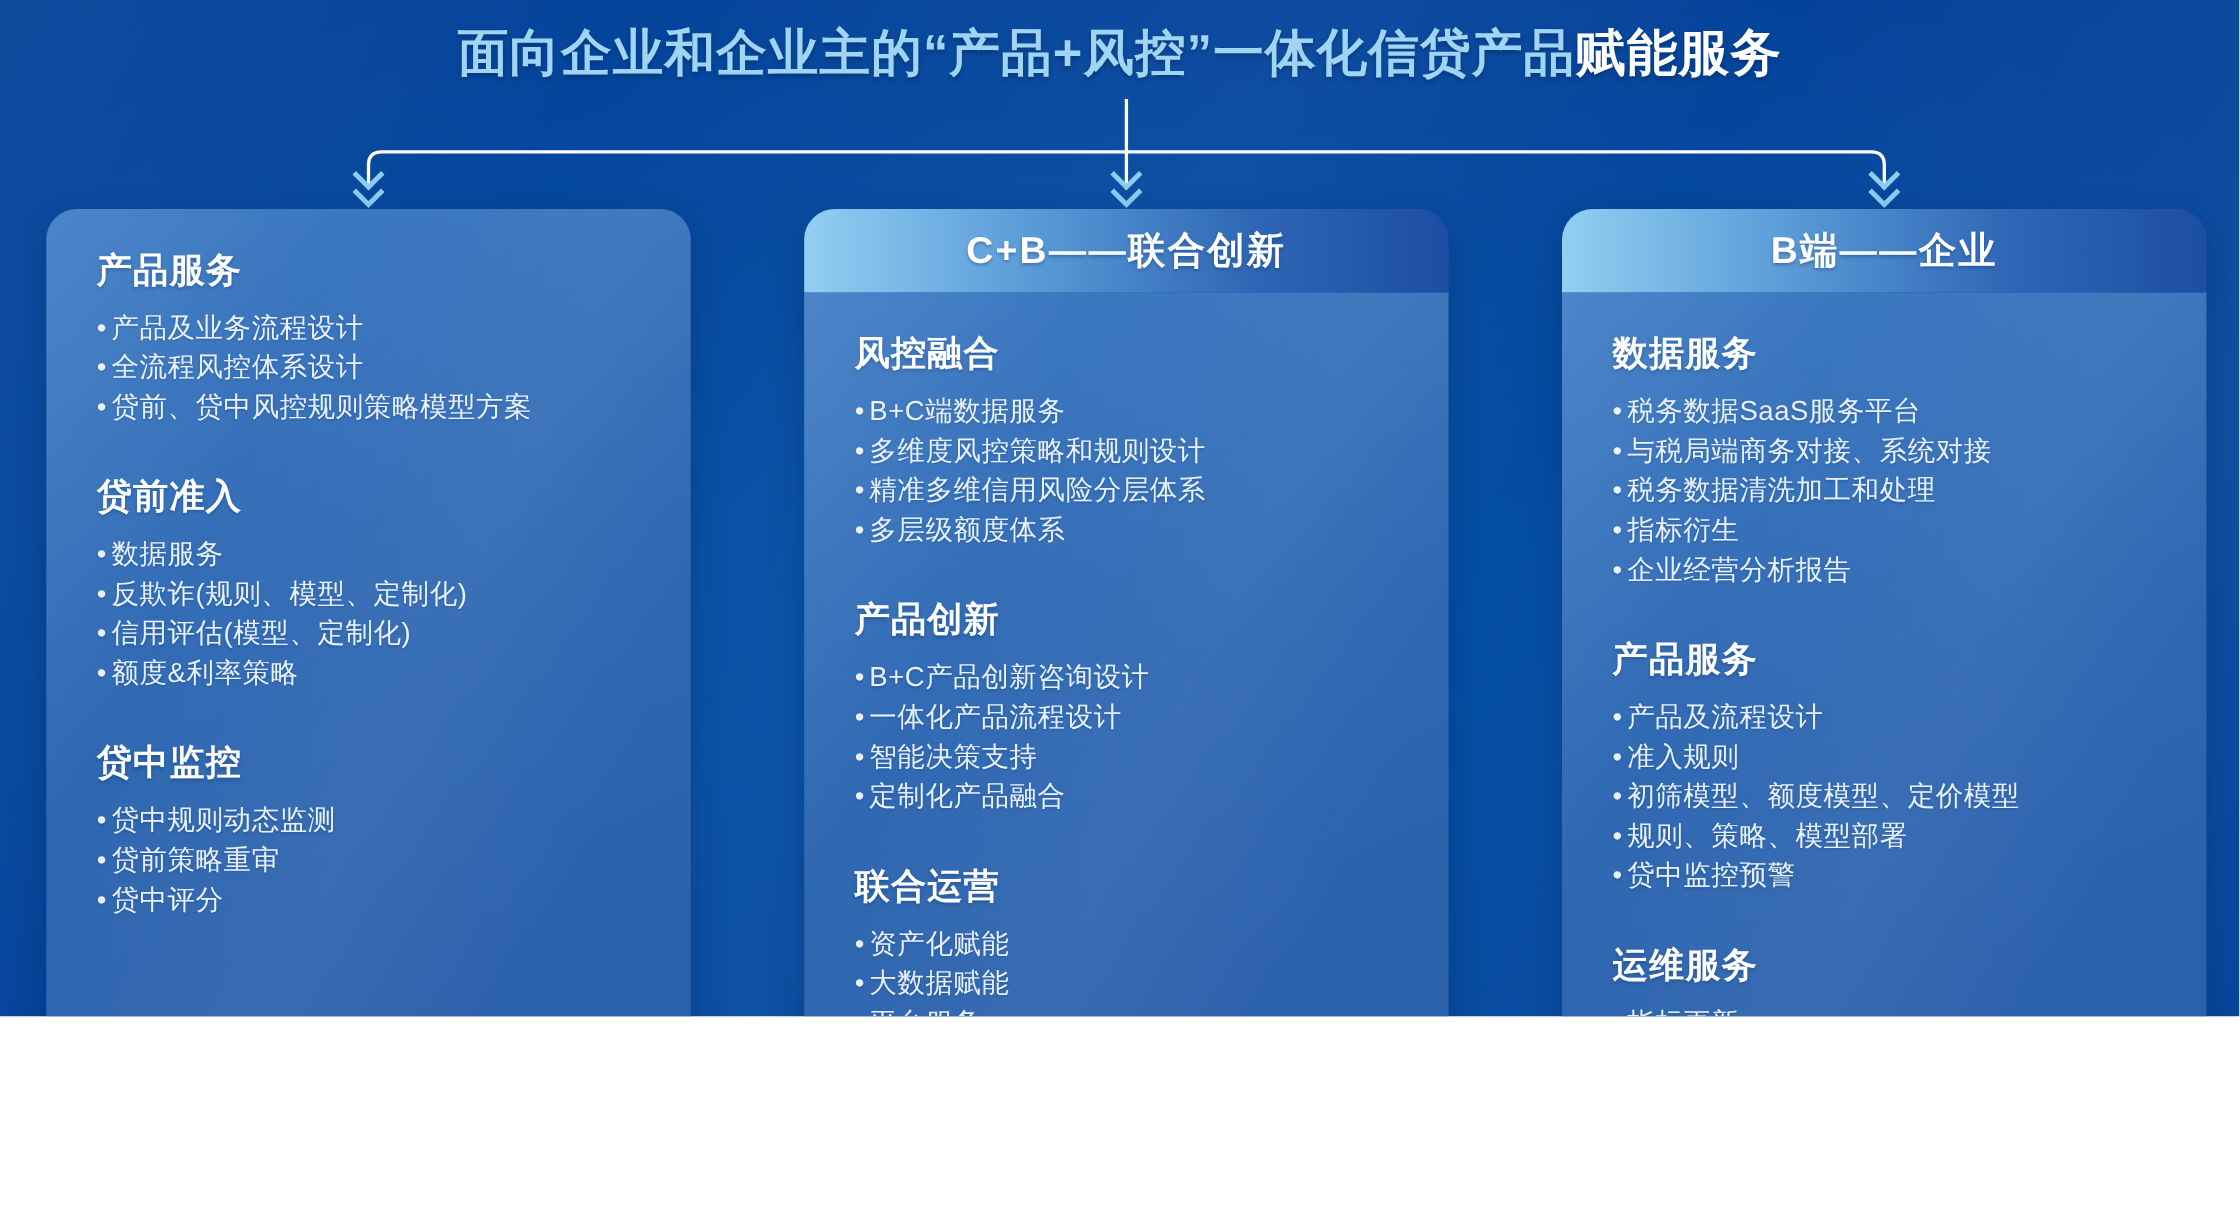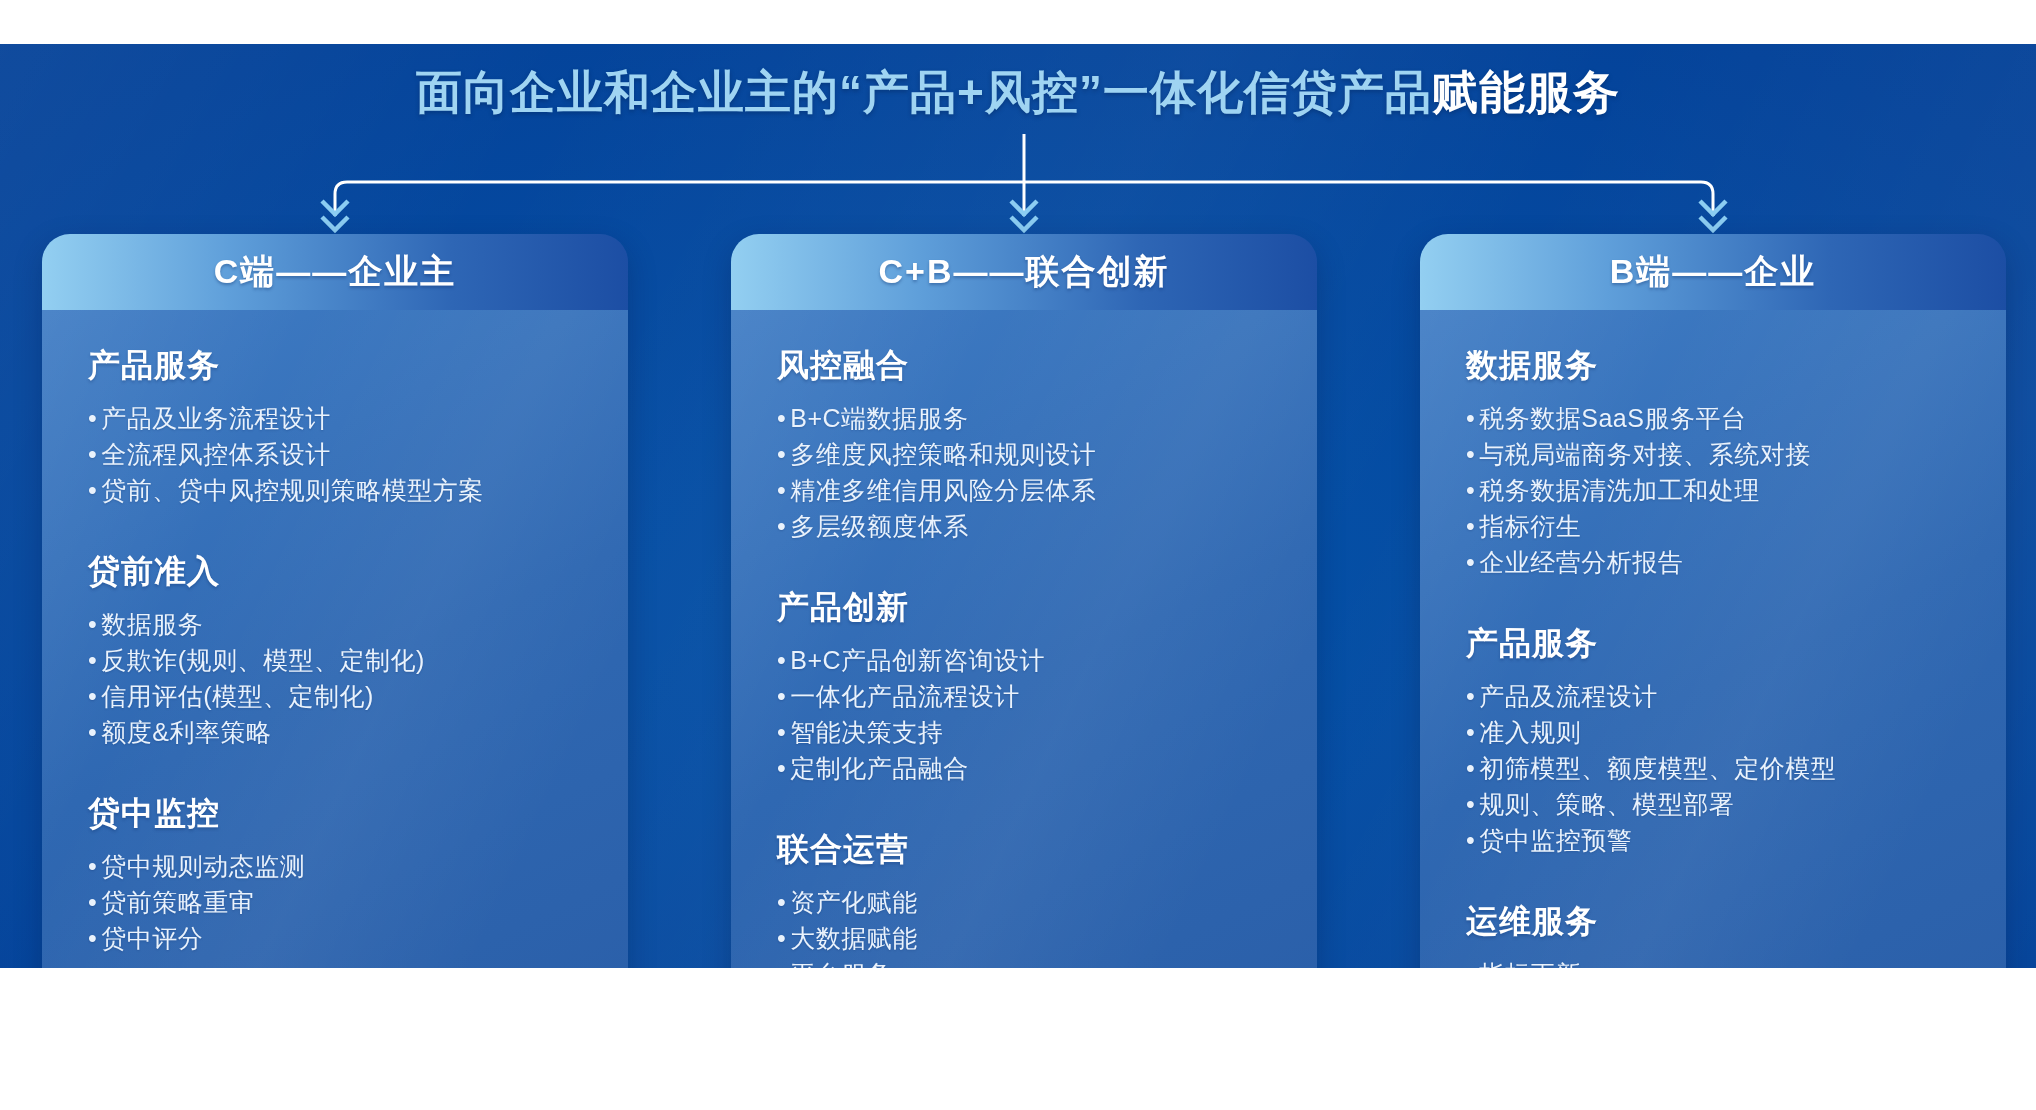--- a/index.html
+++ b/index.html
@@ -1,20 +1,19 @@
 <!DOCTYPE html>
 <html><head>
 <meta charset="utf-8">
 <style>
   html,body { margin:0; padding:0; background:#ffffff; }
   .stage {
     position:relative; width:2036px; height:924px; overflow:hidden;
     background:#ffffff;
     font-family:"Liberation Sans","DejaVu Sans",sans-serif;
-    margin-top:44px;
   }
   .bg {
     position:absolute; top:0; left:0; width:2036px; height:1082px;
     background:radial-gradient(130% 115% at 50% 52%, #0552a8 0%, #04439a 52%, #033a8e 100%);
   }
   .bg::after{
     content:""; position:absolute; inset:0;
     background:linear-gradient(118deg, rgba(255,255,255,0.05) 0%, rgba(255,255,255,0) 22%,
                rgba(255,255,255,0.04) 46%, rgba(255,255,255,0) 62%, rgba(255,255,255,0.05) 85%, rgba(255,255,255,0) 100%);
   }
@@ -89,21 +88,20 @@
     </g>
 
     <g stroke="#8ccdf2" stroke-width="4.5" fill="none">
       <polyline points="1700,157 1713,170 1726,157"></polyline>
       <polyline points="1700,173 1713,186 1726,173"></polyline>
     </g>
   </svg>
 
   <div class="cards">
       <section class="card">
-        <div class="card-header">C端——企业主</div>
         <div class="card-body">
           <h2 class="sec-heading">产品服务</h2>
           <ul class="bullet-list">
             <li class="bullet-item">产品及业务流程设计</li>
             <li class="bullet-item">全流程风控体系设计</li>
             <li class="bullet-item">贷前、贷中风控规则策略模型方案</li>
           </ul>
           <h2 class="sec-heading">贷前准入</h2>
           <ul class="bullet-list">
             <li class="bullet-item">数据服务</li>

